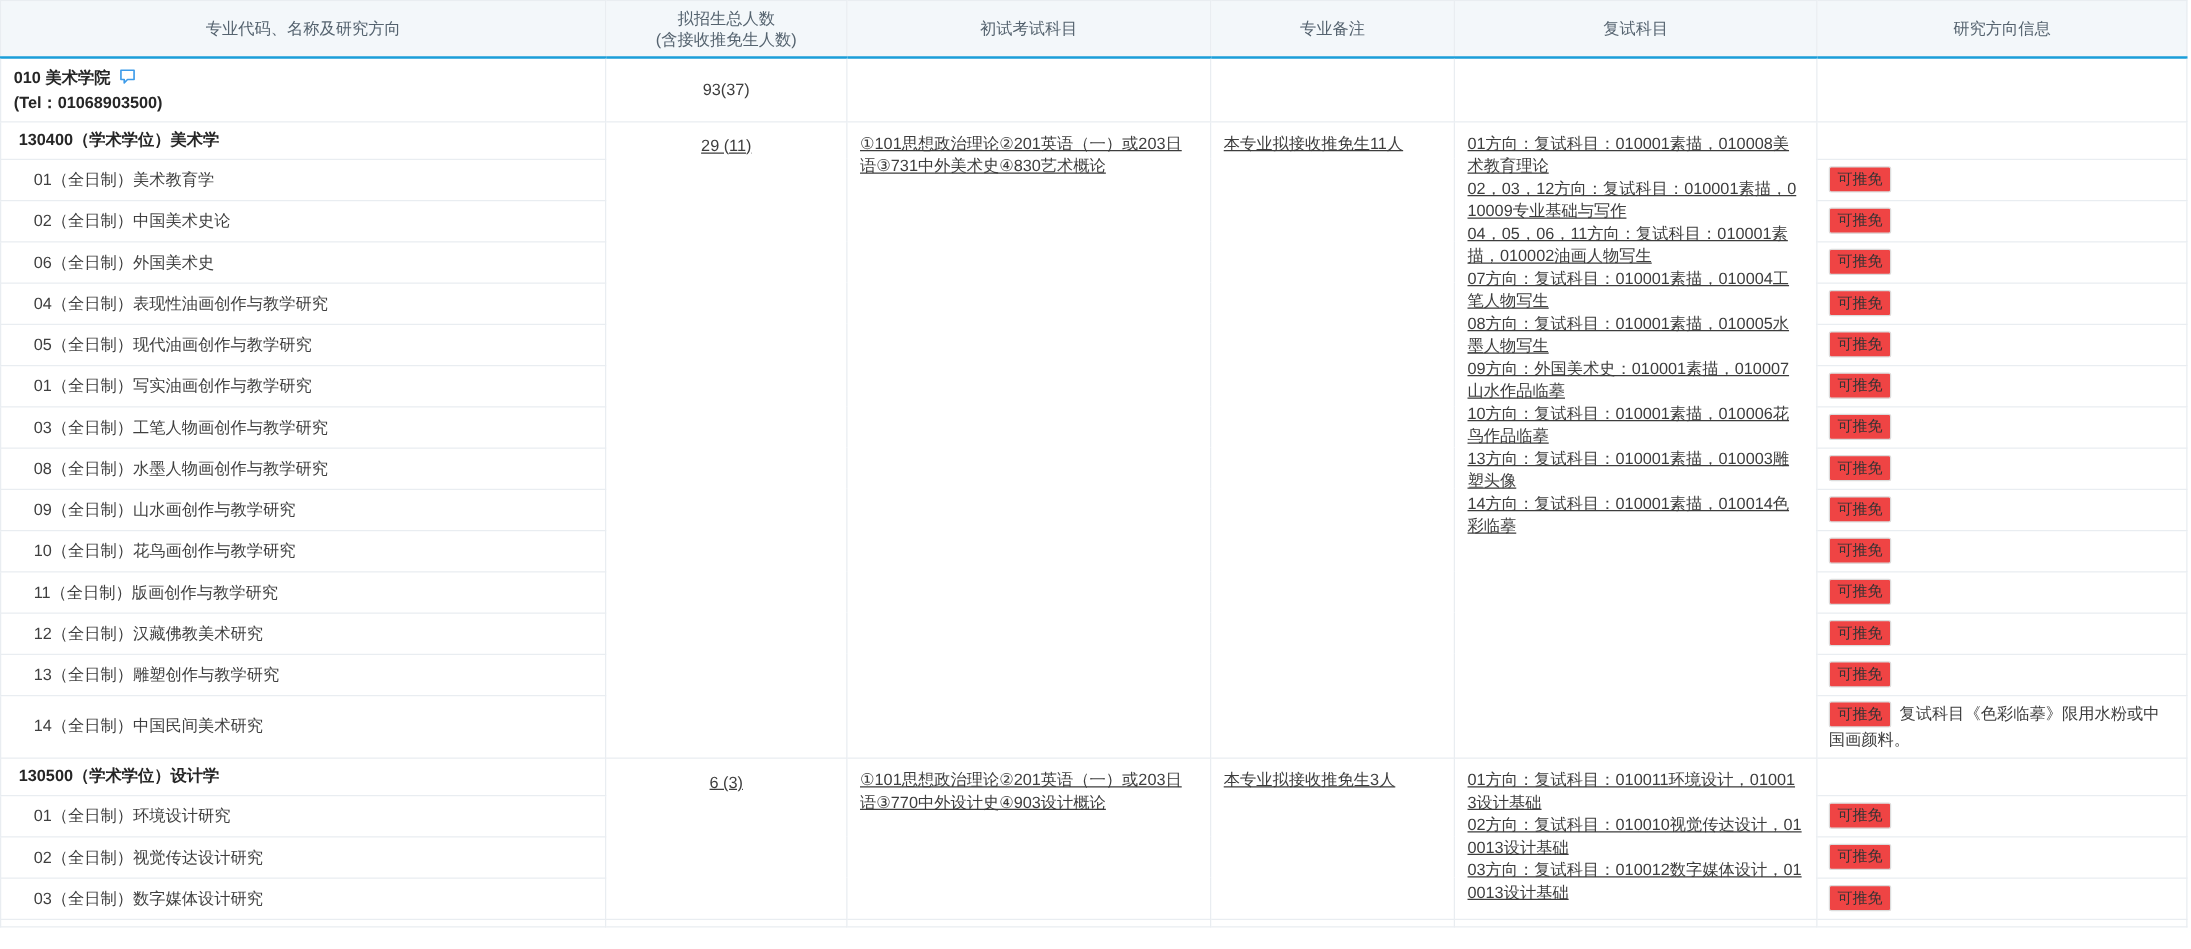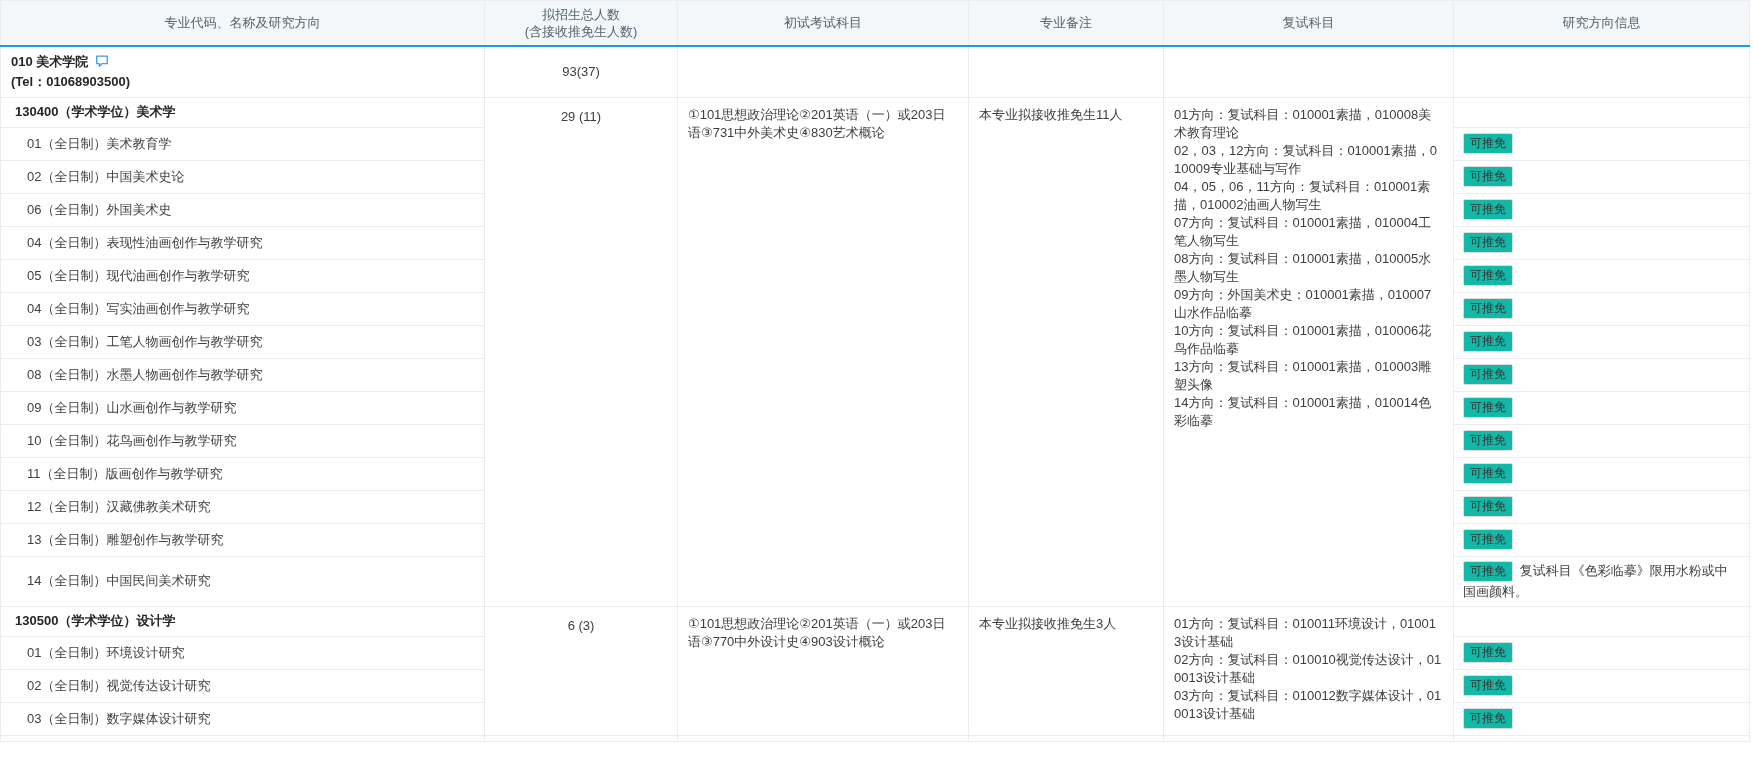--- a/index.html
+++ b/index.html
@@ -20,29 +20,29 @@
     border-bottom:2px solid #1b9ed9; padding:4px 6px;
   }
   tr.college-row { height:48px; }
   .college-cell { padding:5px 10px; vertical-align:middle; }
   .college-name, .college-tel { font-weight:700; color:#262626; line-height:20px; }
   .bubble-icon { display:inline-block; margin-left:7px; vertical-align:-2px; cursor:pointer; }
   .center-cell { text-align:center; vertical-align:middle; }
   tr.section-row { height:30px; }
   .section-title-cell { padding:4px 10px 4px 14px; vertical-align:middle;margin-top:43px; }
   .section-title { font-weight:700; color:#262626; }
-  .span-cell { vertical-align:top; padding:8px 10px; line-height:18px; color:#3d3d3d; }
+  .span-cell { vertical-align:top; padding:8px 10px; line-height:18px; color:#3d3d3d;text-decoration:underline; }
   .total-cell { text-align:center; padding-top:10px; }
   .exam-line, .retest-line { margin:0; }
   tr.dir-row { height:33px; }
   tr.dir-row.tall { height:50px; }
   .dir-cell { padding:4px 10px 4px 26px; vertical-align:middle; color:#3f3f3f; }
   .info-cell { padding:3px 9px; vertical-align:middle; line-height:20px; color:#3d3d3d; }
   .badge {
-    display:inline-block; background:#14b8a6; border:1px solid #dcdcdc;
+    display:inline-block; background:#ef4444; border:1px solid #dcdcdc;
     border-radius:2px; padding:1px 6px; font-size:12px; line-height:17px;
     color:#333333; white-space:nowrap;
   }
   .dir-note { margin-left:3px; }
   tr.filler-row { height:6px; }
 </style>
 </head>
 <body>
 
 <table class="adm">
@@ -161,21 +161,21 @@
     <td class="dir-cell">
       <span>05（全日制）现代油画创作与教学研究</span>
     </td>
     <td class="info-cell">
       <span class="badge">可推免</span>
       
     </td>
   </tr>
       <tr class="dir-row">
     <td class="dir-cell">
-      <span>04（全日制）写实油画创作与教学研究</span>
+      <span>01（全日制）写实油画创作与教学研究</span>
     </td>
     <td class="info-cell">
       <span class="badge">可推免</span>
       
     </td>
   </tr>
       <tr class="dir-row">
     <td class="dir-cell">
       <span>03（全日制）工笔人物画创作与教学研究</span>
     </td>

